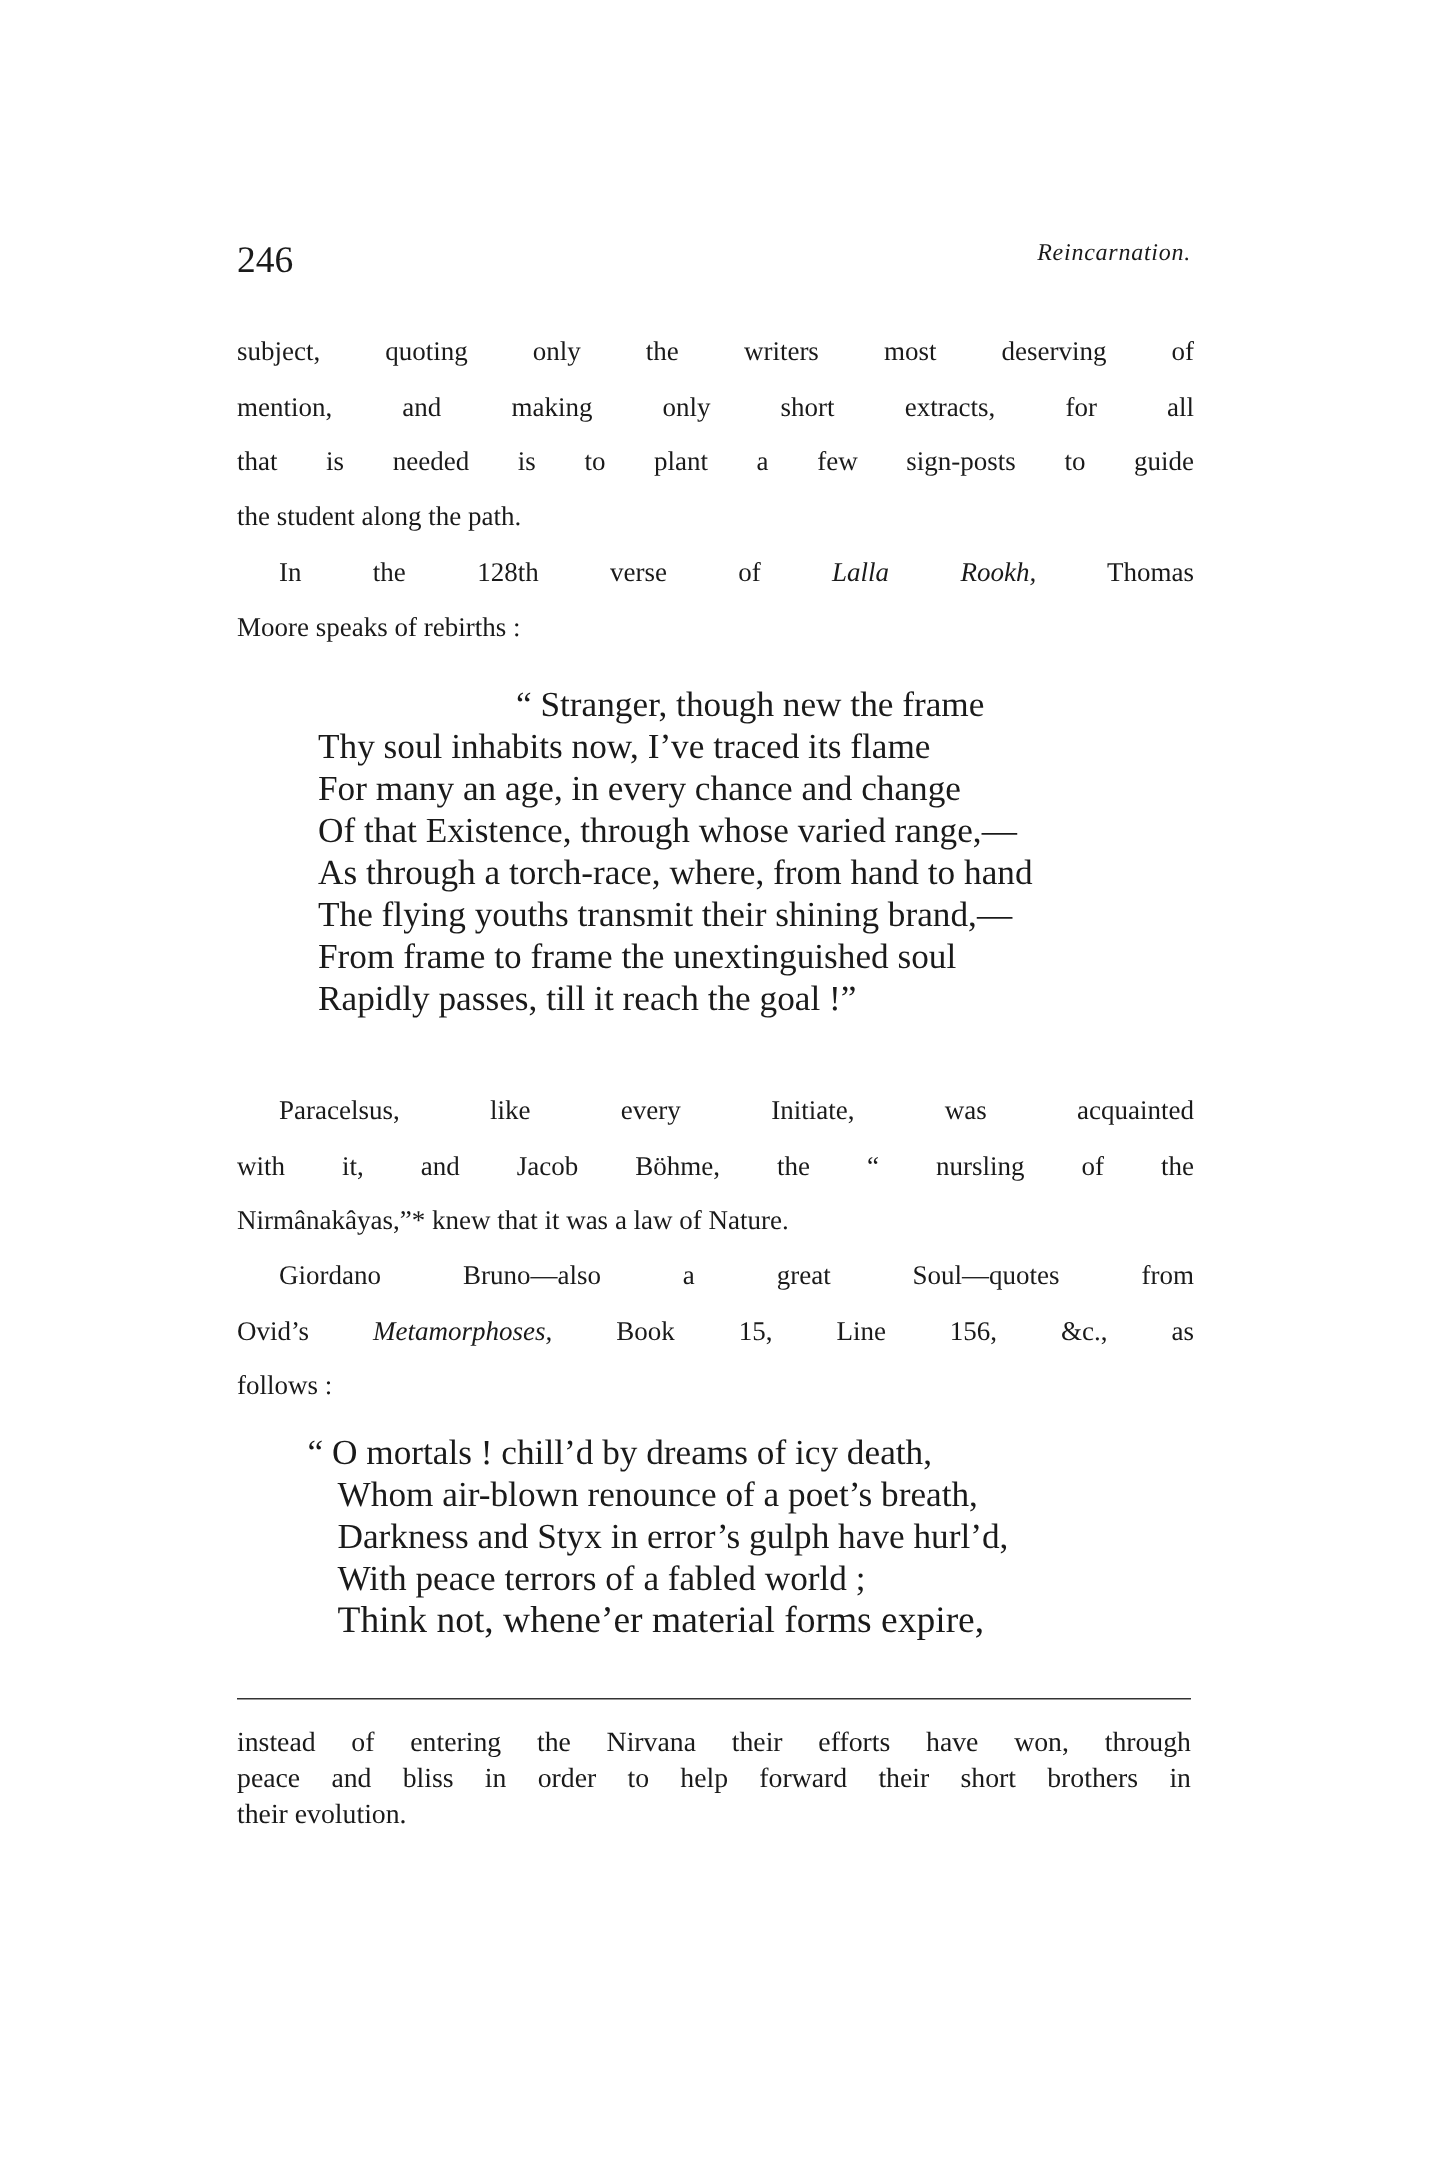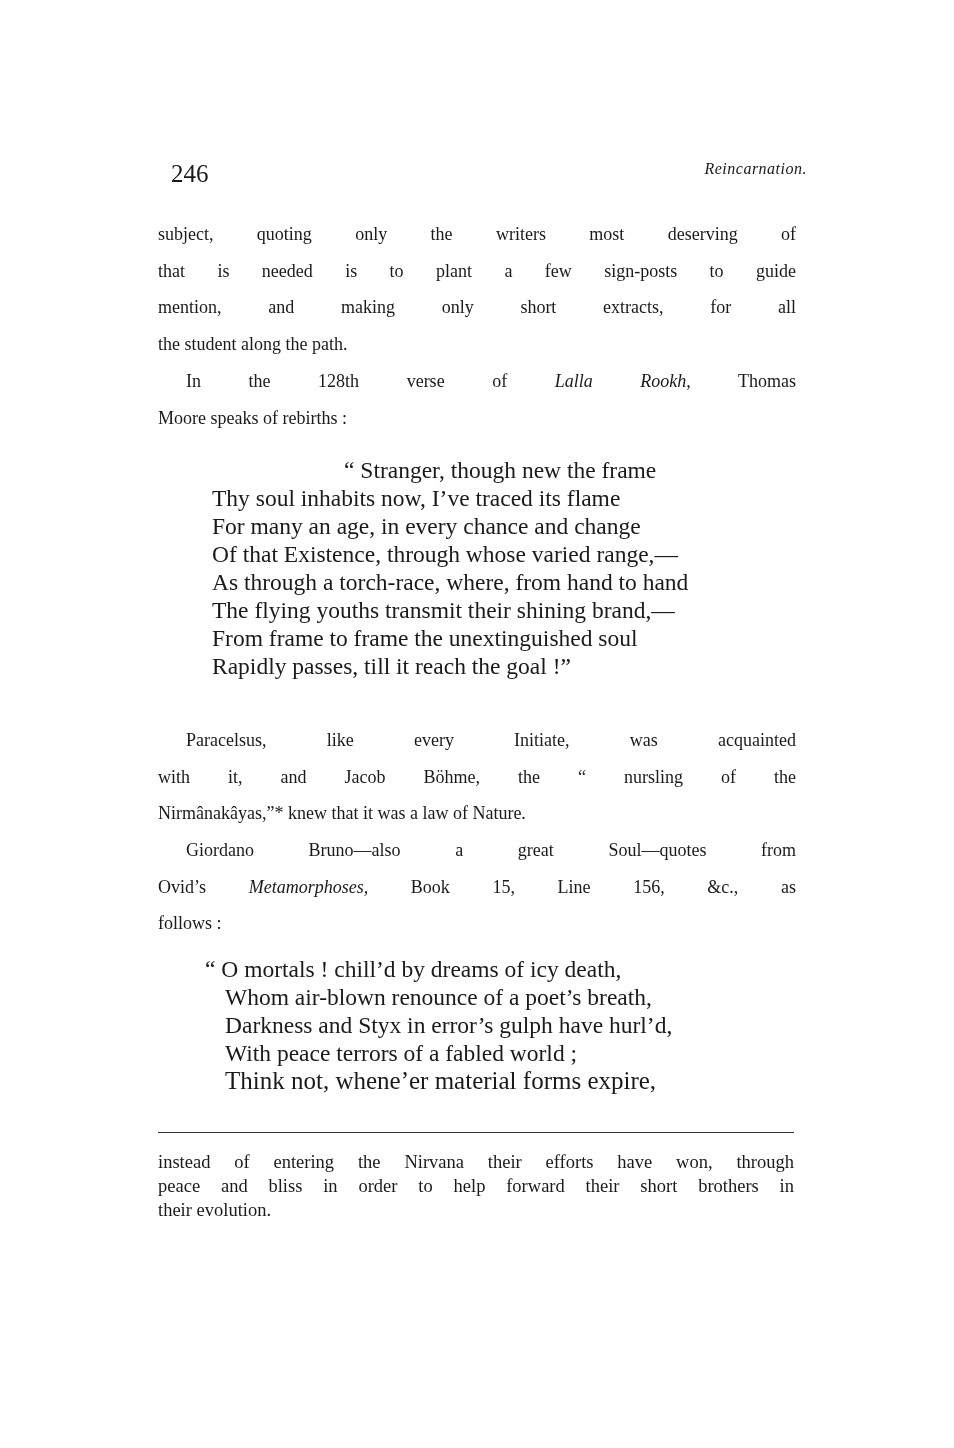--- a/index.html
+++ b/index.html
@@ -1,19 +1,19 @@
 <!DOCTYPE html>
 <html><head>
 <meta charset="utf-8">
 <style>
   html, body { margin: 0; padding: 0; background: #ffffff; }
   body { width: 954px; height: 1448px; position: relative; overflow: hidden;
          font-family: "Liberation Serif", "DejaVu Serif", serif; color: #1a1a1a; }
   .page { position: absolute; left: 0; top: 0; width: 954px; height: 1448px; }
-  .header { position: absolute; top: 160px; left: 158px; width: 636px; height: 34px; margin-left: 13px; }
+  .header { position: absolute; top: 160px; left: 158px; width: 636px; height: 34px; }
   .page-number { position: absolute; left: 0; top: 0; font-size: 25px; }
   .running-title { position: absolute; left: 0; right: 0; top: 0; text-align: right;
                    font-style: italic; font-size: 16px; letter-spacing: 0.5px; }
   .body-text { position: absolute; left: 158px; width: 638px; font-size: 18px; line-height: 36.5px; font-family: Liberation Serif, serif; }
   .line { display: block; white-space: nowrap; }
   .justline { display: block; text-align: justify; text-align-last: justify; white-space: normal; }
   .verse { position: absolute; left: 212px; font-size: 23.5px; line-height: 28px; }
   .verse .vline { display: block; white-space: nowrap; }
   .verse .first-moore { padding-left: 132px; }
   .verse2 { position: absolute; left: 205px; font-size: 23.5px; line-height: 28px; }
@@ -34,22 +34,22 @@
 
 <div class="page">
 
   <div class="header">
     <span class="page-number">246</span>
     <span class="running-title">Reincarnation.</span>
   </div>
 
   <div class="body-text" style="top:216px;">
     <span class="justline">subject, quoting only the writers most deserving of</span>
+    <span class="justline">mention, and making only short extracts, for all</span>
     <span class="justline">that is needed is to plant a few sign-posts to guide</span>
-    <span class="justline">mention, and making only short extracts, for all</span>
     <span class="line">the student along the path.</span>
   </div>
 
   <div class="body-text" style="top:363px;">
     <span class="justline" style="padding-left:28px;"><span>In the 128th verse of </span><em>Lalla Rookh,</em><span> Thomas</span></span>
     <span class="line">Moore speaks of rebirths :</span>
   </div>
 
   <div class="verse" style="top:456px;">
     <span class="vline first-moore">“ Stranger, though new the frame</span>

